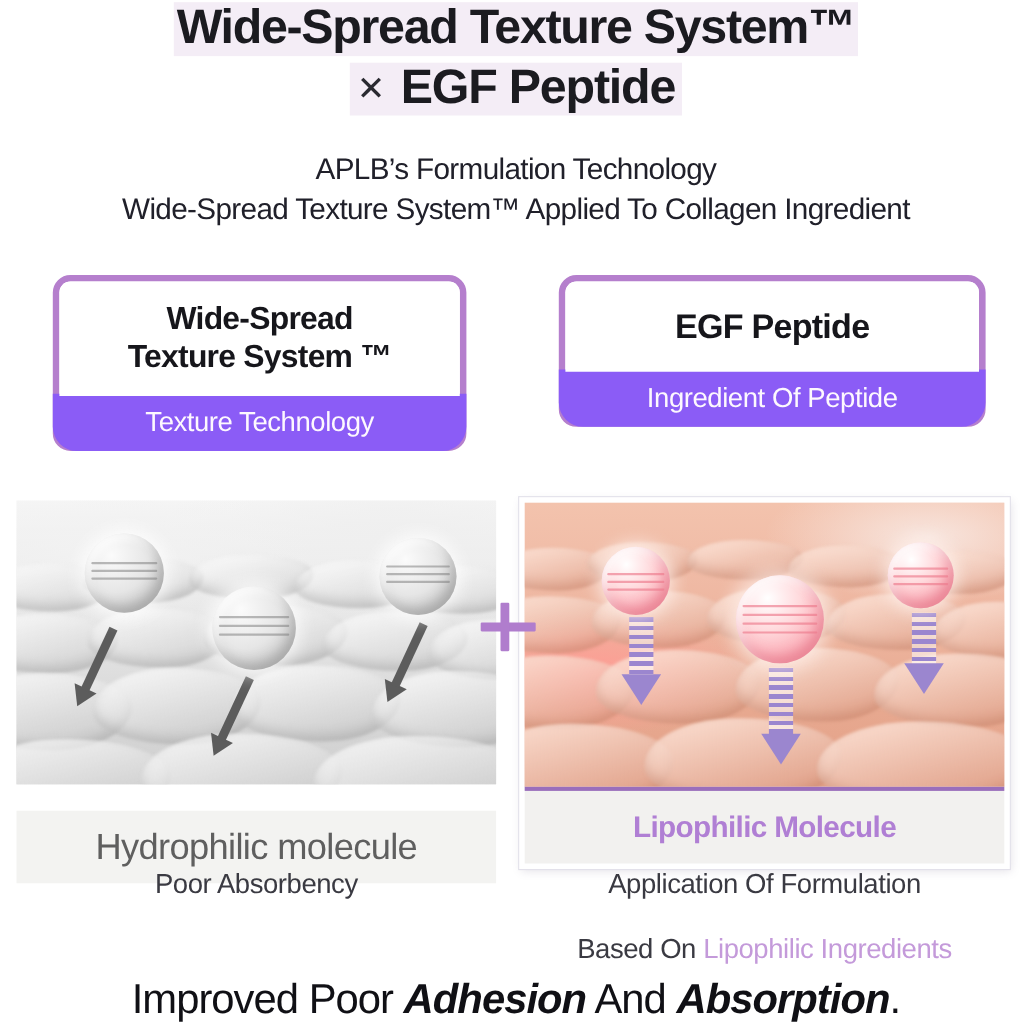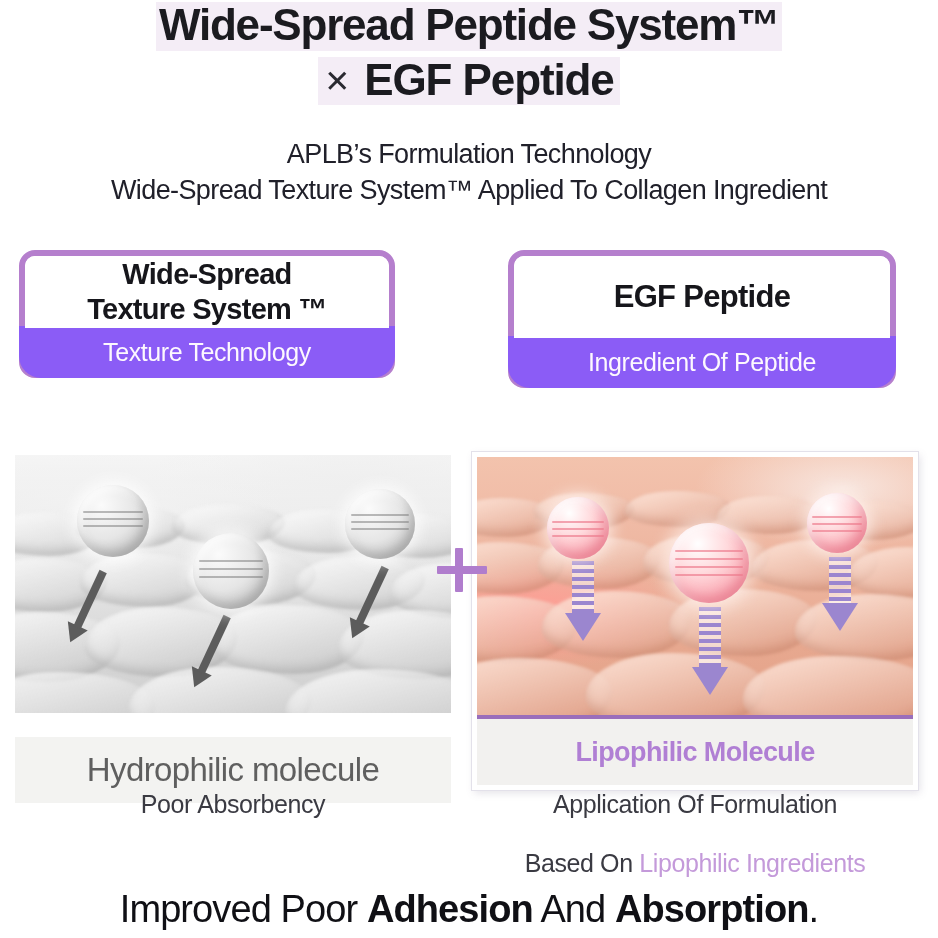--- a/index.html
+++ b/index.html
@@ -134,21 +134,21 @@
   }
   .card-footer span {
     color: #fdf8fe;
     font-size: 25px;
     font-weight: 400;
     letter-spacing: -0.4px;
     white-space: nowrap;
   }
 
   
-  #card-left { left: 19px; width: 376px; height: 128px; }
+  #card-left { left: 48px; width: 376px; height: 160px; }
   #card-left .card-title { font-size: 29px; }
   
   #card-right { left: 508px; width: 388px; height: 138px; }
   #card-right .card-title { font-size: 31px; }
 
   
   .plus {
     position: absolute;
     left: 434px;
     top: 292px;
@@ -311,31 +311,31 @@
     position: absolute;
     left: 0;
     top: 888px;
     width: 938px;
     text-align: center;
     font-size: 38px;
     color: #101015;
     letter-spacing: -0.9px;
     white-space: nowrap;
   }
-  .footer-line b { font-weight: bold; }
+  .footer-line b { font-weight: bold; font-style: italic; }
   .footer-line .lite { font-weight: 400; }
 </style>
 </head>
 <body>
 
 <div id="page">
 
   <div class="headline">
     <span class="headline-line">
-      <span class="hl-mark">Wide-Spread Peptide System™</span>
+      <span class="hl-mark">Wide-Spread Texture System™</span>
     </span>
     <span class="headline-line hl-line2">
       <span class="hl-mark2">
         <span class="x-glyph">✕</span>
         <span class="hl-egf">EGF Peptide</span>
       </span>
     </span>
   </div>
 
   <div class="subhead">

